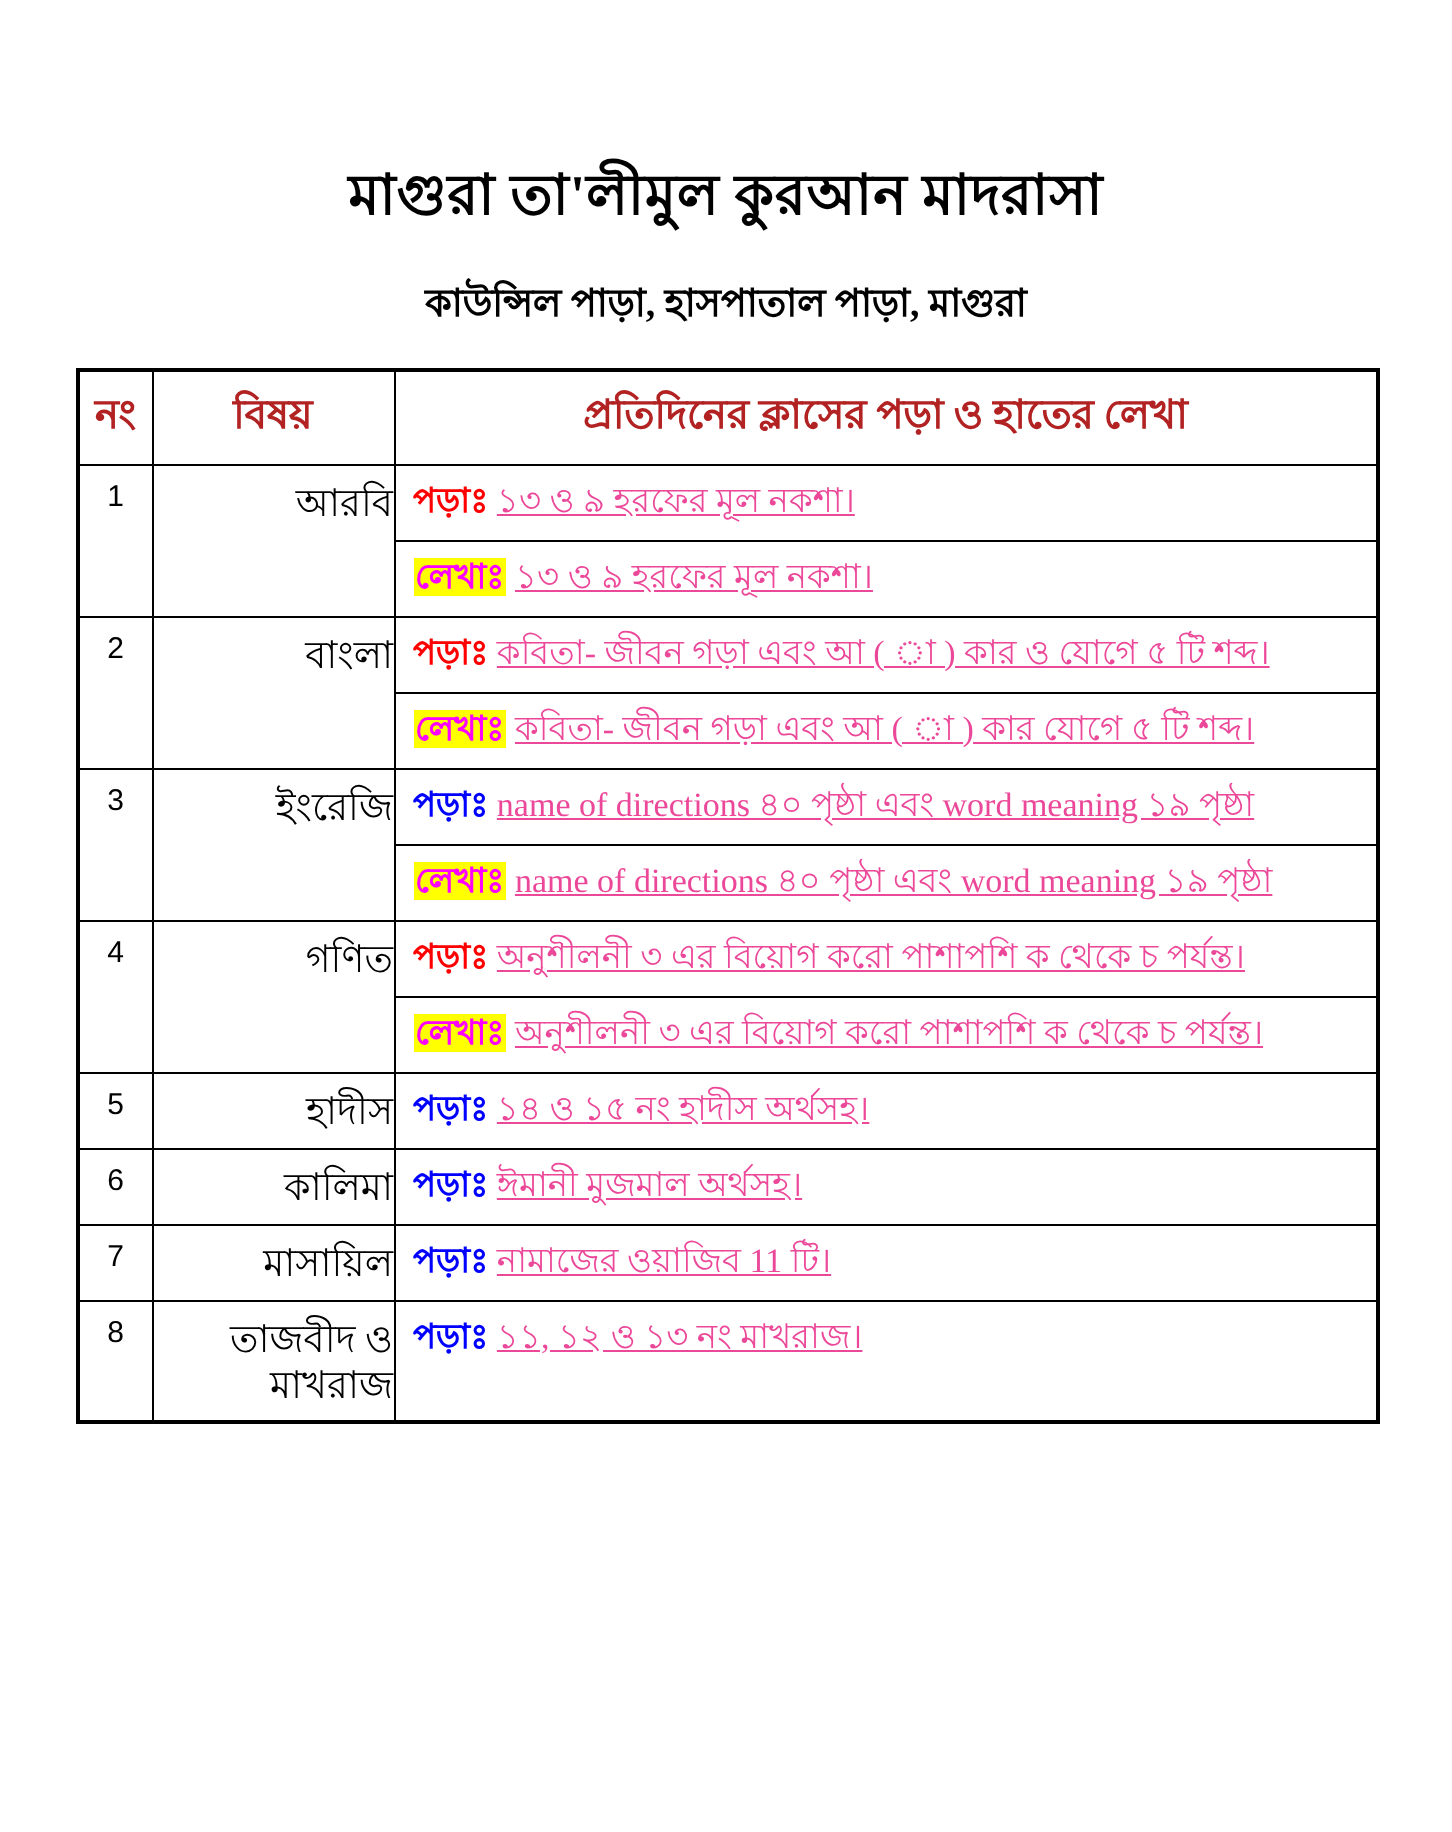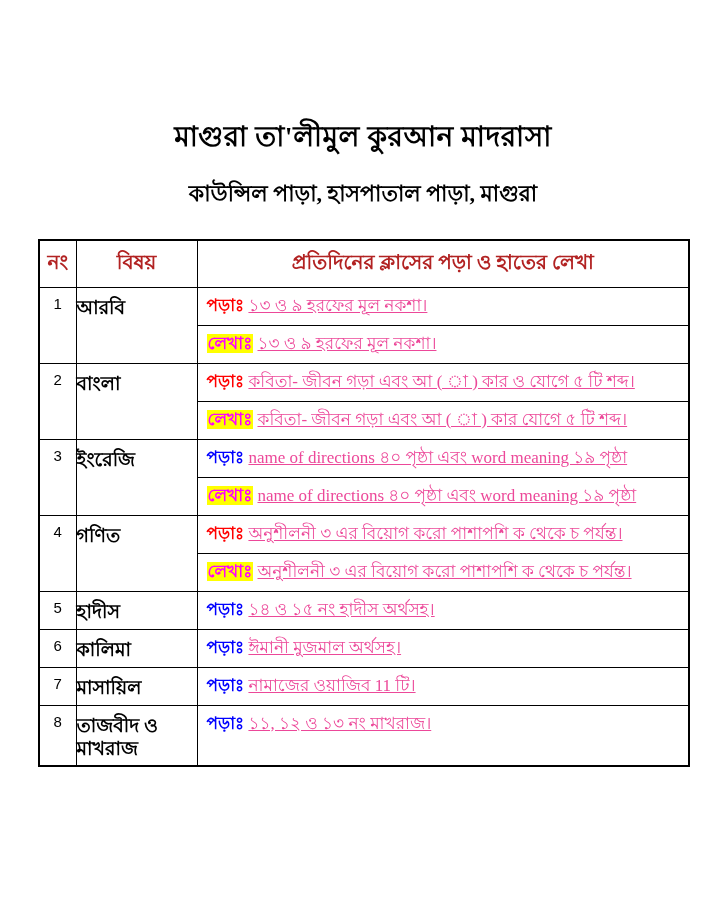--- a/index.html
+++ b/index.html
@@ -3,30 +3,30 @@
 <meta charset="utf-8">
 <style>
   * { margin: 0; padding: 0; box-sizing: border-box; }
   html, body { background: #ffffff; }
   body {
     width: 726px; height: 916px;
     font-family: "Liberation Serif", "DejaVu Serif", serif;
     color: #000;
     overflow: hidden;
   }
-  .page { width: 726px; height: 712px; padding-top: 115px; }
+  .page { width: 726px; height: 712px; padding-top: 76px; }
 
   
   .doc-header { text-align: center; }
   .doc-title {
     font-size: 28px; font-weight: bold; letter-spacing: 0.5px;
     margin-bottom: 14px;
   }
   .doc-address {
-    font-size: 22px; font-weight: bold; margin-bottom: 26px;
+    font-size: 19px; font-weight: bold; margin-bottom: 15px;
   }
   .doc-phones {
     font-family: "Liberation Sans", "DejaVu Sans", sans-serif;
     font-size: 17px; font-weight: bold; letter-spacing: 1.5px;
     margin-bottom: 12px;
   }
   .doc-classline { font-size: 23px; font-weight: bold; margin-bottom: 14px; }
   .class-name { color: var(--blue); }
   .class-sep { color: #000; font-weight: bold; padding: 0 2px; }
   .class-date { color: var(--blue); background: var(--yellow); padding: 1px 3px; }
@@ -48,22 +48,22 @@
     color: var(--maroon);
     font-size: 20px; font-weight: bold;
     height: 47px; text-align: center; vertical-align: middle;
   }
   td.c-no {
     font-family: "Liberation Sans", "DejaVu Sans", sans-serif;
     font-size: 15px; text-align: center; vertical-align: top;
     padding-top: 7px; font-weight: normal;
   }
   td.c-subject {
-    font-size: 19px; font-weight: bold;
-    text-align: left; vertical-align: top; padding-top: 8px;
+    font-size: 19px; font-weight: normal;
+    text-align: right; vertical-align: top; padding-top: 8px;
     line-height: 1.25;
   }
   td.c-content {
     font-size: 17px; vertical-align: top;
     padding: 8px 8px 8px 9px; height: 38px; line-height: 1.2;
   }
   td.c-content.tall { height: 61px; }
   .lbl { font-weight: bold; }
   .lbl.hl { background: var(--yellow); padding: 0 1px; }
   .txt { color: #ec4899; text-decoration: underline; }

